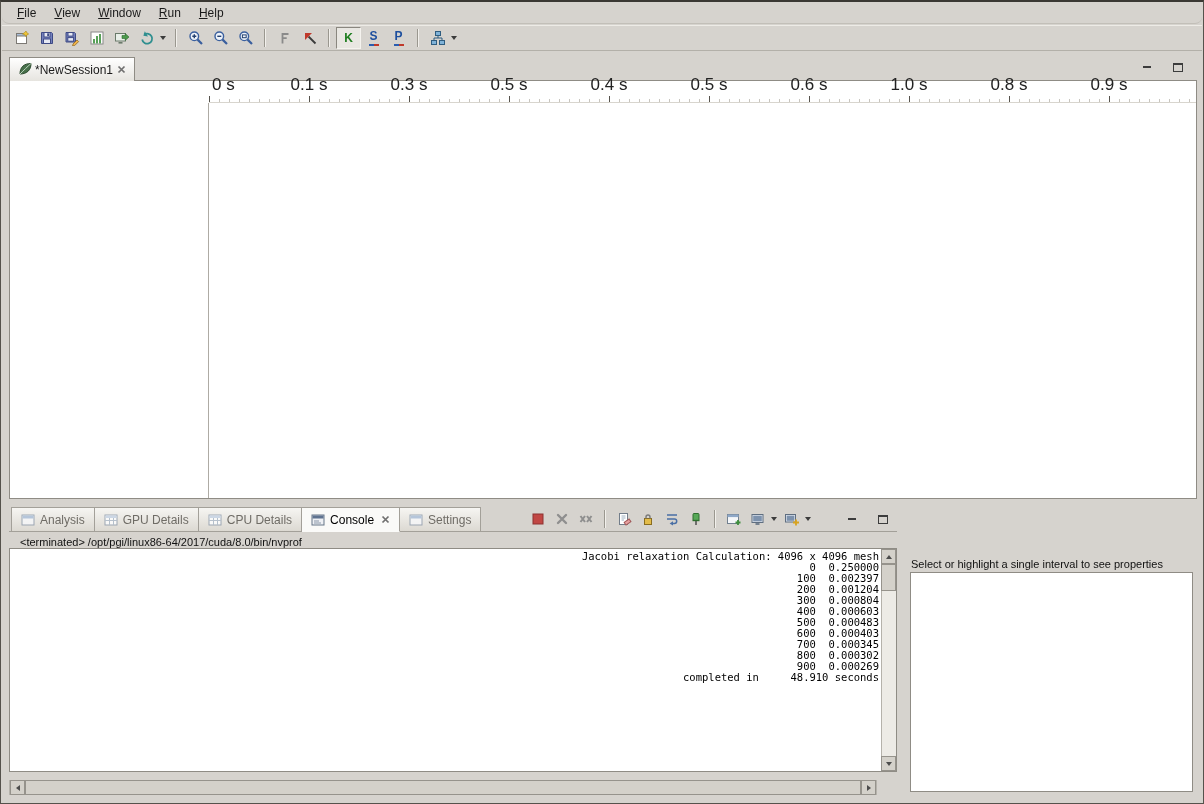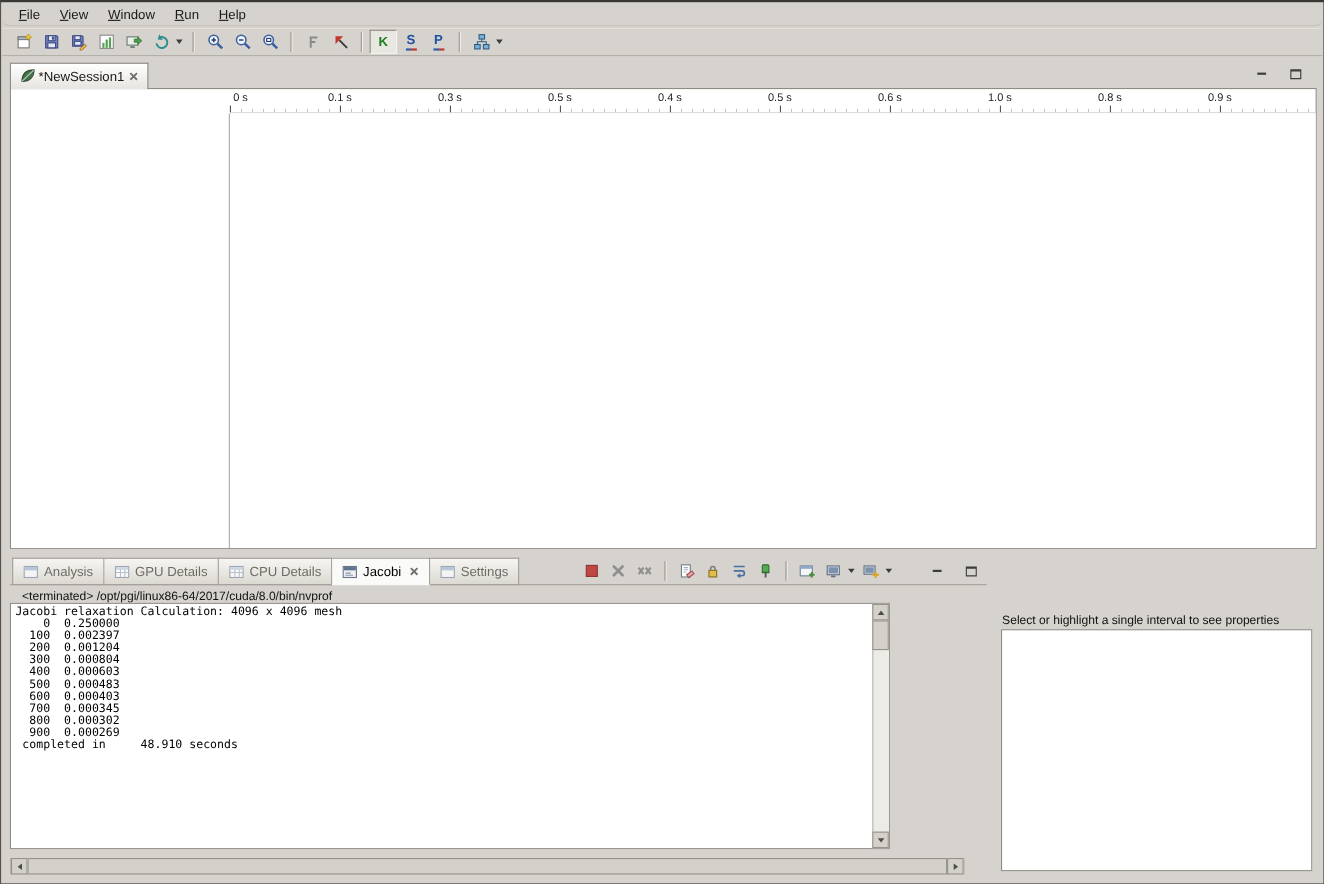--- a/index.html
+++ b/index.html
@@ -41,42 +41,42 @@
   .glyph-max { width:10px; height:9px; border:1px solid #3c3c3c; border-top-width:2px; }
 
   .editor-content { position:absolute; left:8px; top:78px; width:1188px; height:419px; background:#fff; border:1px solid #8f8c85; }
   .names-col { position:absolute; left:0; top:22px; bottom:0; width:199px; border-right:1px solid #aeaba4; background:#fff; }
   .timeline-canvas { position:absolute; left:200px; top:22px; right:0; bottom:0; background:#fff; }
   .ruler { position:absolute; left:199px; right:0; top:0; height:22px; background:
       repeating-linear-gradient(to right,#c8c5be 0 1px, transparent 1px 10px) left bottom / 100% 3px no-repeat;
       border-bottom:1px solid #d8d5ce; }
   .tick { position:absolute; top:0; bottom:0; }
   .tick-mark { position:absolute; left:0; bottom:0; width:1px; height:6px; background:#55524c; }
-  .tick-label { position:absolute; bottom:7px; left:0; transform:translateX(-50%); white-space:nowrap; font-size:10px; color:#222; }
+  .tick-label { position:absolute; bottom:7px; left:0; transform:translateX(-50%); white-space:nowrap; font-size:17px; color:#222; }
   .tick-label.first { transform:none; left:3px; }
 
   
   .panel { position:absolute; top:505px; height:292px; }
   .panel-header { position:absolute; top:0; left:0; right:0; height:25px; }
   .header-line { position:absolute; left:0; right:0; top:24px; height:1px; background:#a3a099; }
   .tabs-row { position:absolute; left:2px; top:0; display:flex; z-index:1; }
   .tab { display:flex; align-items:center; gap:5px; height:25px; padding:5px 9px; font-size:12px; color:#6f6c66; background:linear-gradient(#f6f5f2,#dcd9d2); border:1px solid #a3a099; border-left:none; }
   .tab:first-child { border-left:1px solid #a3a099; }
   .tab .ticon { opacity:.8; display:flex; }
   .tab.active { background:#fafaf8; color:#000; z-index:2; border-bottom:1px solid #fafaf8; }
   .tab.active .ticon { opacity:1; }
   .close-btn { display:flex; align-items:center; margin-left:2px; cursor:default; }
   .panel-minmax { position:absolute; top:6px; right:7px; display:flex; gap:17px; z-index:2; }
 
   
   .console-panel { left:8px; width:888px; }
   .console-toolbar { position:absolute; left:517px; top:1px; height:22px; display:flex; align-items:center; z-index:2; }
   .console-toolbar .tb-btn { width:24px; }
   .console-status { position:absolute; left:11px; top:29px; font-size:11px; color:#111; white-space:pre; }
-  .console-box { position:absolute; left:0; top:41px; width:800px; height:224px; background:#fff; border:1px solid #8f8c85; }
+  .console-box { position:absolute; left:0; top:41px; width:888px; height:224px; background:#fff; border:1px solid #8f8c85;text-align:right; }
   .console-text { position:absolute; top:2px; left:4px; right:17px; bottom:2px; overflow:hidden;
       font-family:"DejaVu Sans Mono", monospace; font-size:10.5px; line-height:11px; white-space:pre; color:#000; }
   .vscroll { position:absolute; right:0; top:0; bottom:0; width:15px; background:#edebe6; border-left:1px solid #b5b2ab; }
   .sbtn { position:absolute; width:15px; height:15px; background:#d4d1ca; border:1px solid #96938c; display:flex; align-items:center; justify-content:center; }
   .sbtn.top { top:0; left:-1px; }
   .sbtn.bottom { bottom:0; left:-1px; }
   .vthumb { position:absolute; left:-1px; top:15px; width:15px; height:27px; background:#d4d1ca; border:1px solid #96938c; }
   .hscroll { position:absolute; left:0; bottom:4px; width:868px; height:15px; background:#edebe6; border:1px solid #b5b2ab; }
   .sbtn.left { left:0; top:-1px; width:15px; height:15px; }
   .sbtn.right { right:0; top:-1px; }
@@ -314,21 +314,21 @@
           <span>CPU Details</span>
         </div>
         <div class="tab active">
           <span class="ticon">
               <svg width="14" height="14">
                 <rect x="1" y="2" width="12" height="10" fill="#eef0f4" stroke="#667688"></rect>
                 <rect x="1.5" y="2.5" width="11" height="3" fill="#5f7390"></rect>
                 <path d="M3 8h5M3 10h7" stroke="#8a97a8"></path>
               </svg>
             </span>
-          <span>Jacobi</span>
+          <span>Console</span>
           <span class="close-btn">
               <svg width="9" height="9">
                 <path d="M1.5 1.5L7.5 7.5M7.5 1.5L1.5 7.5" stroke="#707070" stroke-width="1.7"></path>
               </svg>
             </span>
         </div>
         <div class="tab">
           <span class="ticon">
               <svg width="14" height="14">
                 <rect x="1" y="2" width="12" height="10" fill="#f7f8fa" stroke="#8a97a8"></rect>

